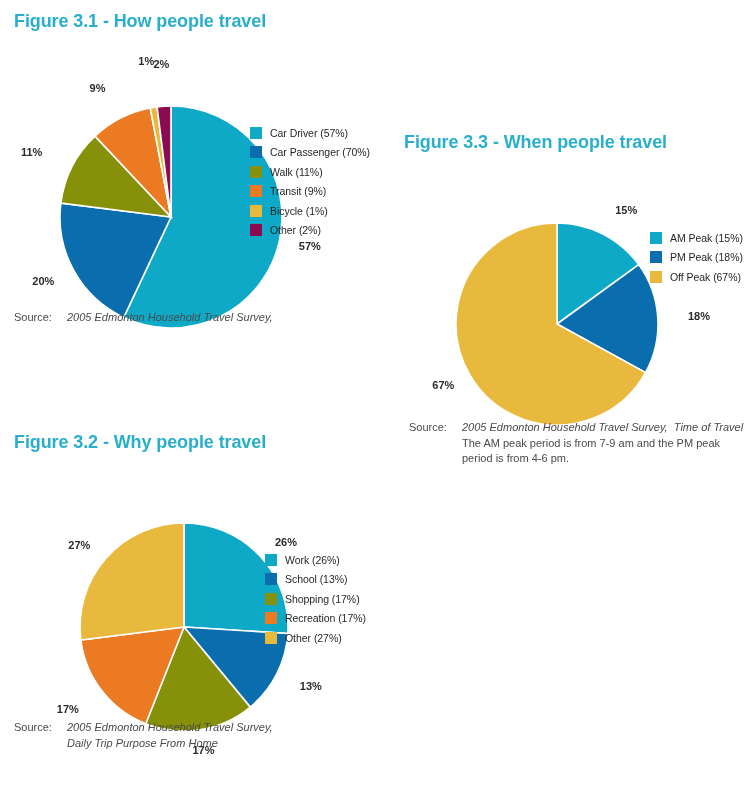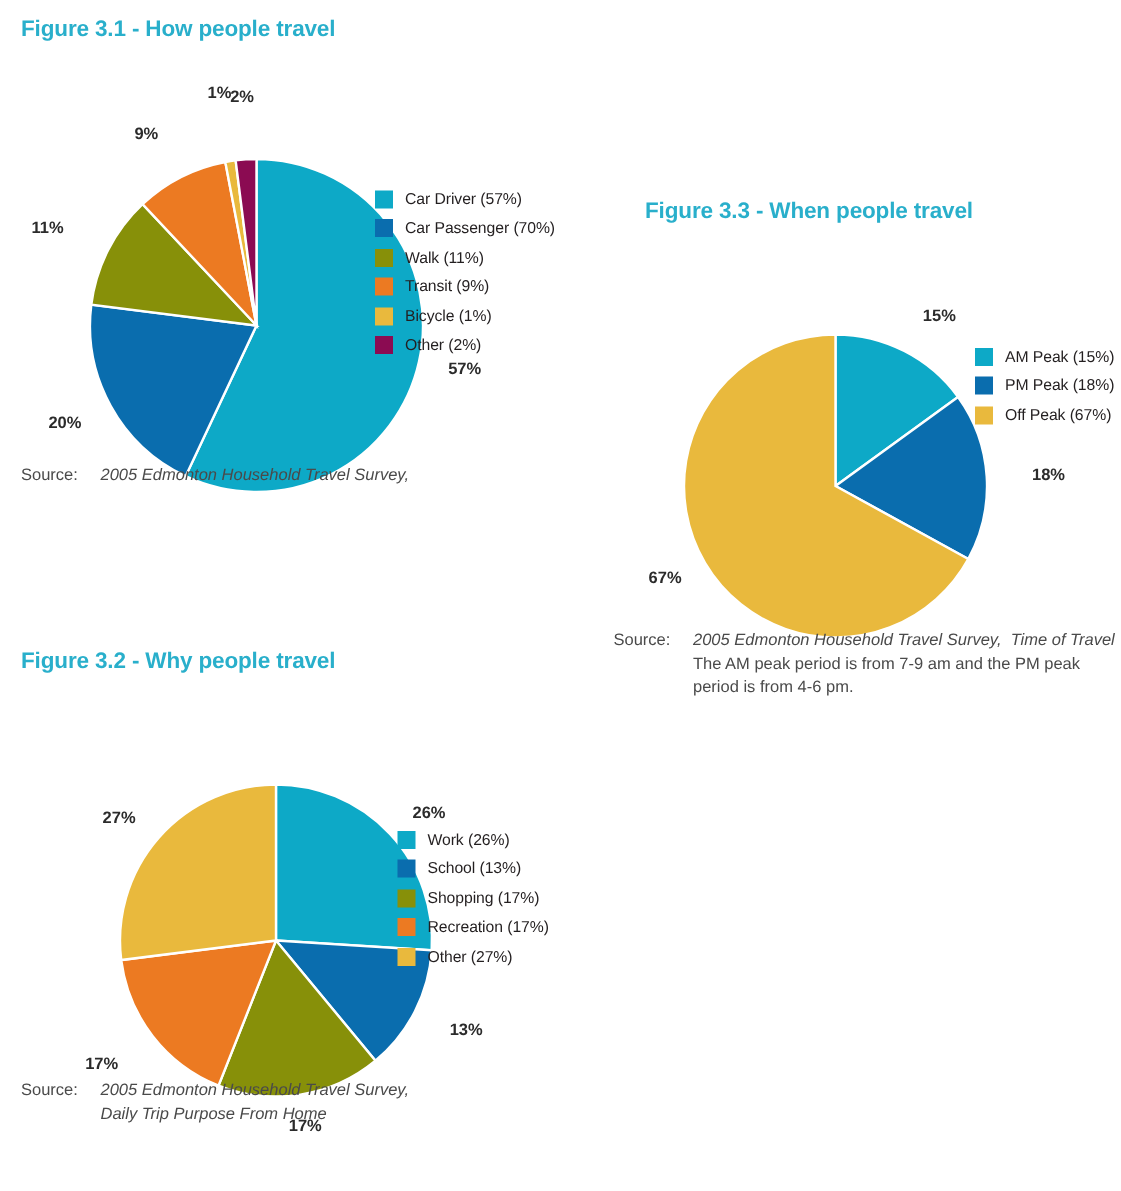--- a/index.html
+++ b/index.html
@@ -9,21 +9,21 @@
   }
   body {
     width: 747px;
     height: 794px;
     position: relative;
     font-family: "Liberation Sans", sans-serif;
     overflow: hidden;
   }
   .fig-title {
     position: absolute;
-    font-size: 15px;
+    font-size: 18px;
     font-weight: bold;
     color: #29AFCB;
     letter-spacing: -0.1px;
     white-space: nowrap;
   }
   .pie-wrap {
     position: absolute;
   }
   .pie-svg {
     display: block;
@@ -130,21 +130,21 @@
     </div>
   </div>
 
 <div class="source" id="source-figure-3-1" style="left:14px; top:310px; width:300px;">
     <span class="source-key">Source:</span>
     <span class="source-body">
       <div class="src-line"><span class="src-ital">2005 Edmonton Household Travel Survey,</span></div>
     </span>
   </div>
 
-<div class="fig-title" style="left:430px; top:132px;text-align:right;">Figure 3.3 - When people travel</div>
+<div class="fig-title" style="left:404px; top:132px;text-align:right;">Figure 3.3 - When people travel</div>
 
 <div class="pie-wrap" id="pie-figure-3-3" style="left:410px; top:177px;">
     <svg width="294" height="294" viewBox="0 0 294 294" class="pie-svg">
       <path d="M 147 147 L 147.00 46.00 A 101 101 0 0 1 228.71 87.63 Z" fill="#0DA9C7" stroke="#ffffff" stroke-width="1.6"></path>
       <path d="M 147 147 L 228.71 87.63 A 101 101 0 0 1 235.51 195.66 Z" fill="#0A6DAE" stroke="#ffffff" stroke-width="1.6"></path>
       <path d="M 147 147 L 235.51 195.66 A 101 101 0 1 1 147.00 46.00 Z" fill="#E9B93D" stroke="#ffffff" stroke-width="1.6"></path>
       <text x="205.2" y="36.7" class="pie-label" font-size="11" text-anchor="start">15%</text>
       <text x="278.0" y="142.8" class="pie-label" font-size="11" text-anchor="start">18%</text>
       <text x="44.4" y="211.7" class="pie-label" font-size="11" text-anchor="end">67%</text>
     </svg>

